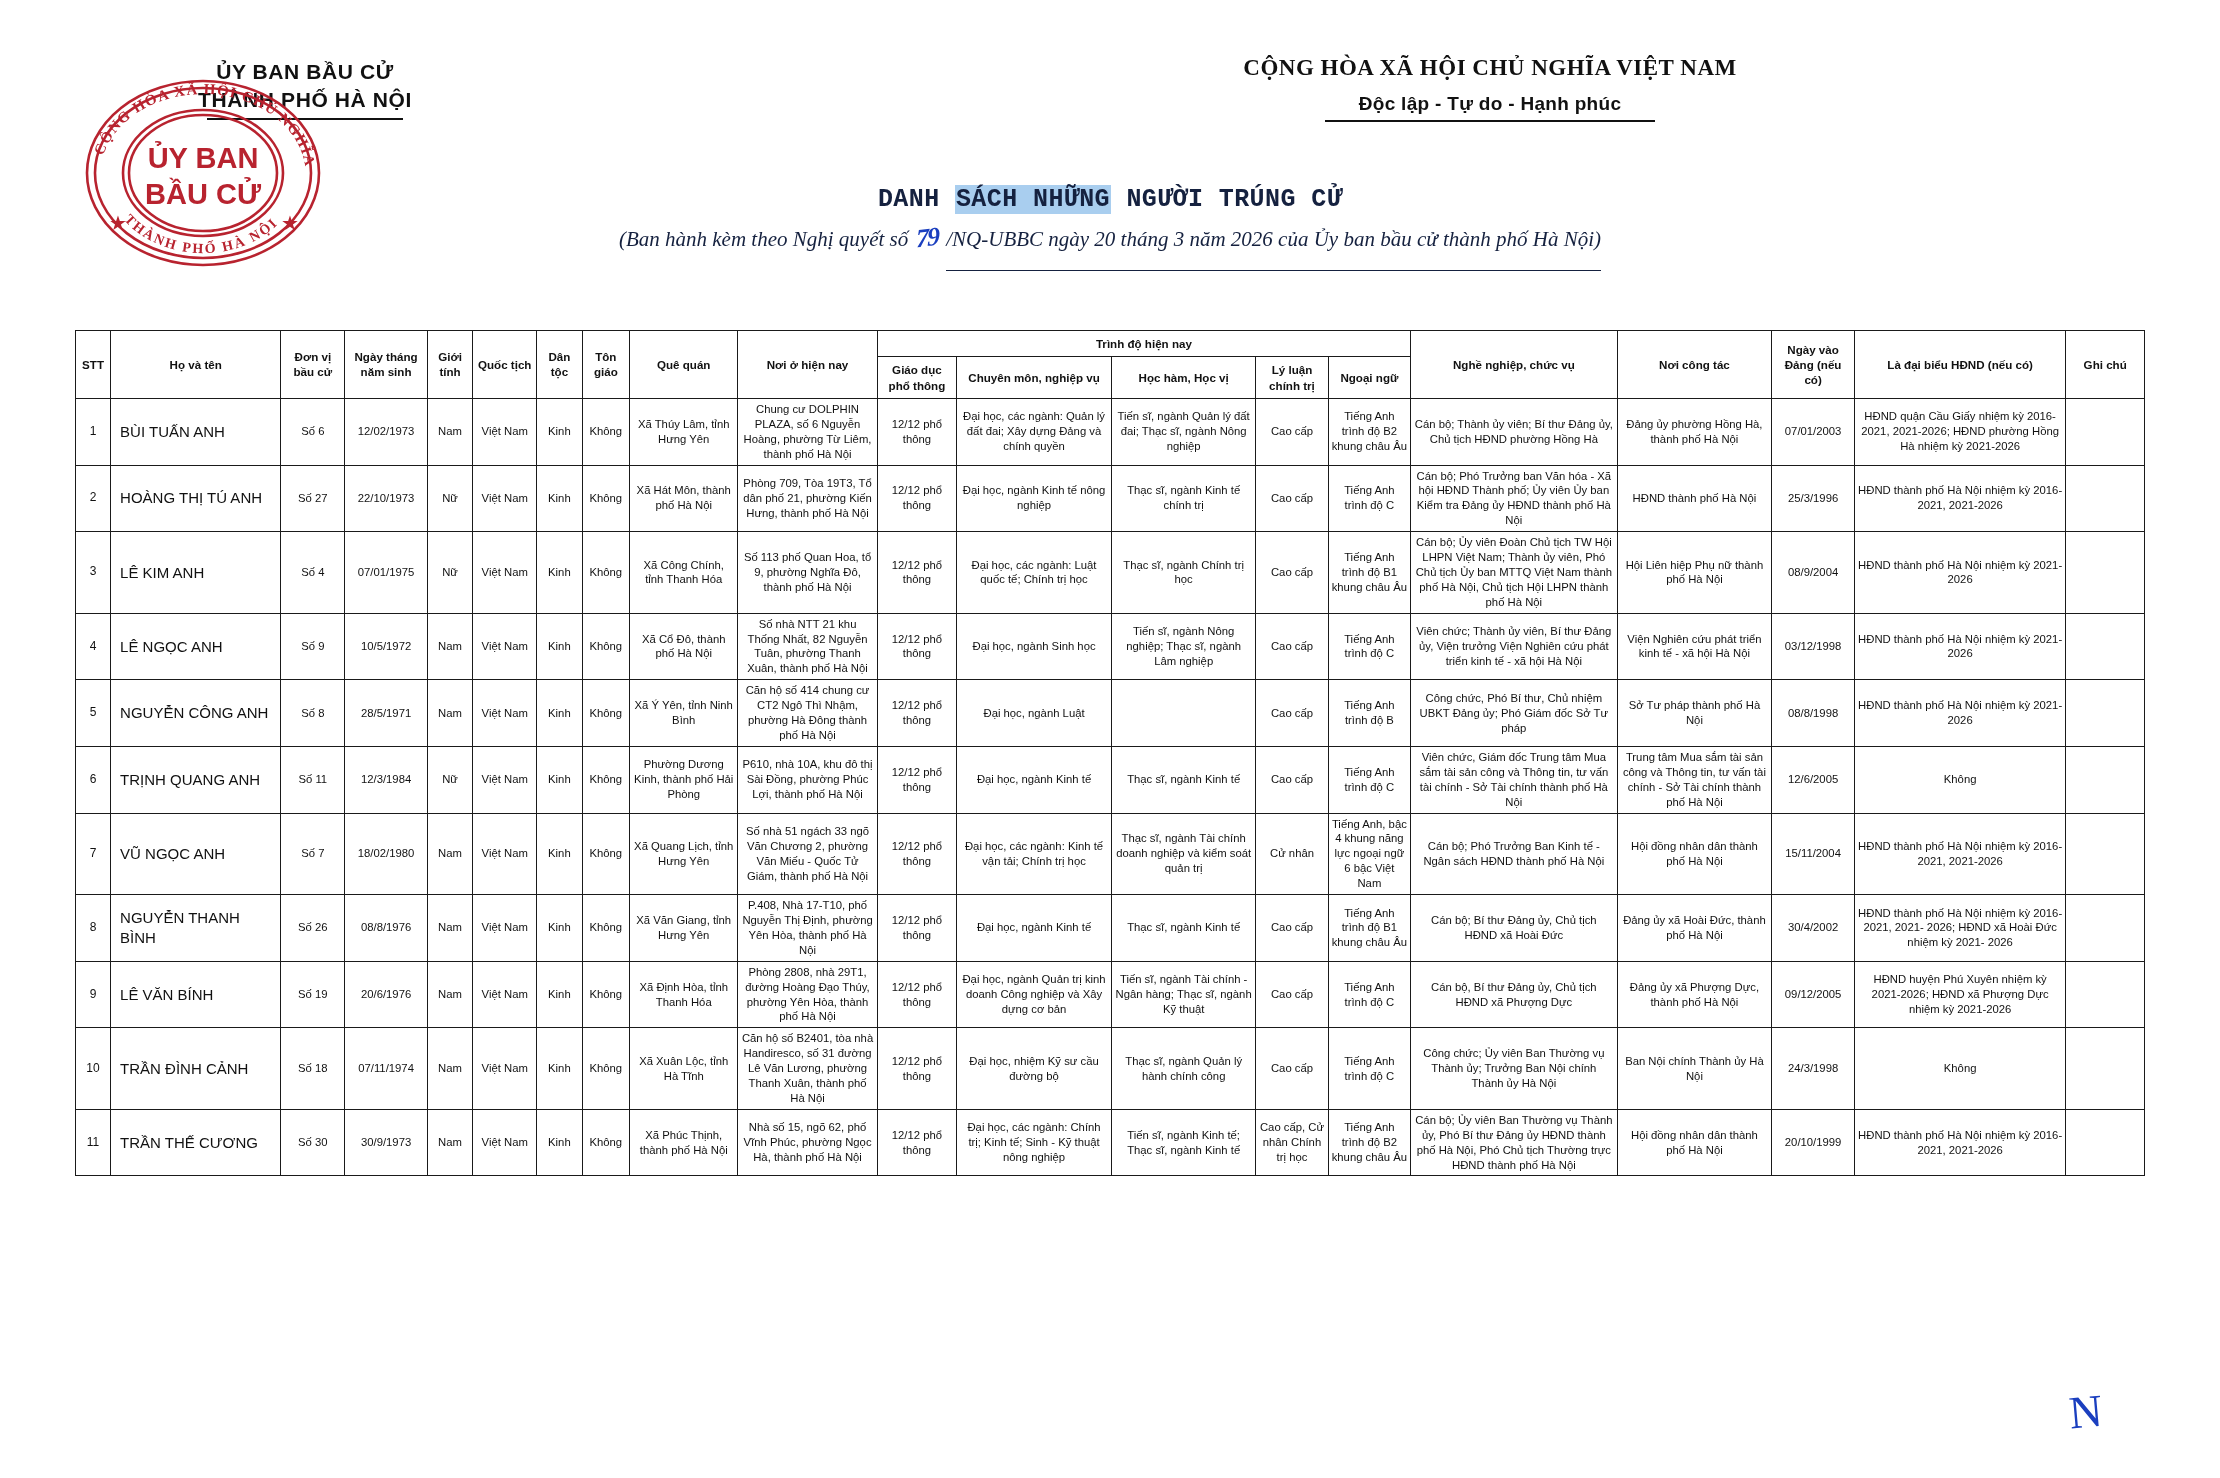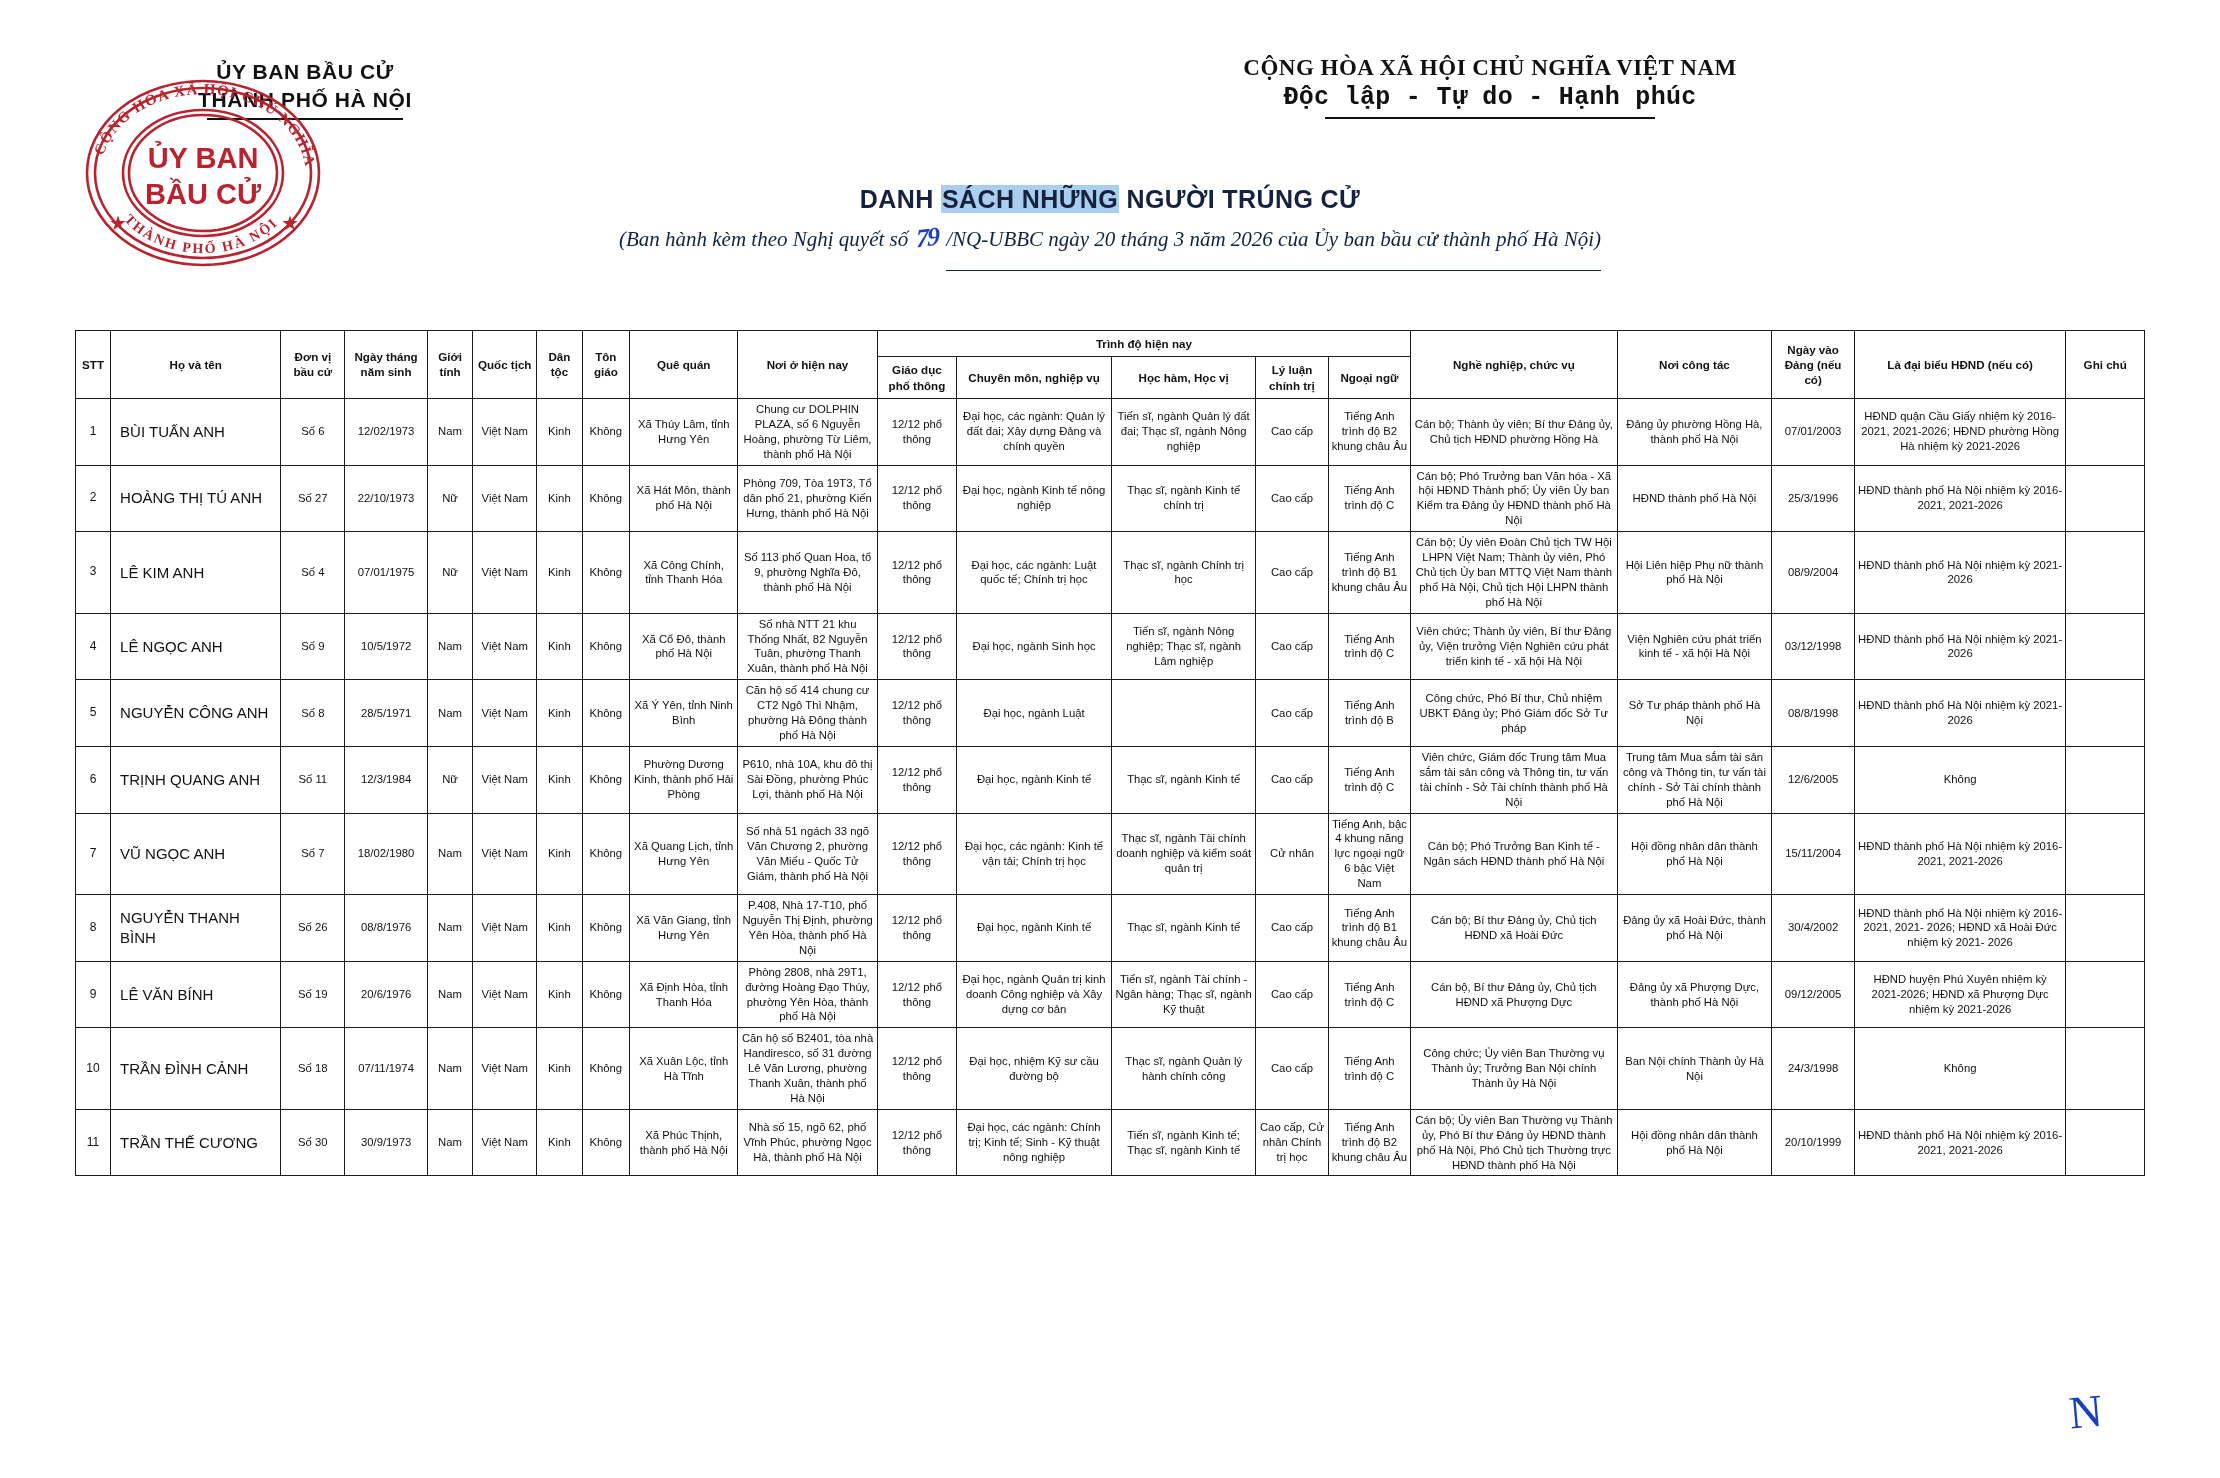--- a/index.html
+++ b/index.html
@@ -27,40 +27,40 @@
     width:196px;height:2px;background:#111;margin:3px auto 0;
   }
   .hdr-right{
     position:absolute;left:1040px;top:55px;width:900px;text-align:center;
   }
   .hdr-right .l1{
     font-family:"Liberation Serif","DejaVu Serif",serif;
     font-weight:bold;font-size:23px;letter-spacing:.5px;
   }
   .hdr-right .l2{
-    font-family:Liberation Mono, monospace;
-    font-weight:bold;font-size:25px;margin-top:2px;letter-spacing:.3px;
+    font-family:Liberation Sans, sans-serif;
+    font-weight:bold;font-size:19px;margin-top:12px;letter-spacing:.3px;
   }
   .hdr-right .rule{
     width:330px;height:2px;background:#111;margin:5px auto 0;
   }
 
   
   .seal{
     position:absolute;left:78px;top:78px;width:250px;height:190px;
     pointer-events:none;
   }
   .seal svg{width:100%;height:100%;}
 
   
   .title-block{
     position:absolute;left:0;top:185px;width:2220px;text-align:center;
   }
   .title-block .t1{
-    font-family:Liberation Sans, sans-serif;
+    font-family:Liberation Mono, monospace;
     font-weight:bold;font-size:25px;letter-spacing:.4px;
     color:#15213f;
   }
   .title-block .t1 .hl{background:#a9ceef;padding:0 1px;}
   .title-block .t2{
     font-family:"Liberation Serif","DejaVu Serif",serif;
     font-weight:bold;font-size:25px;letter-spacing:.2px;margin-top:6px;
     color:#15213f;
   }
   .title-block .t3{

